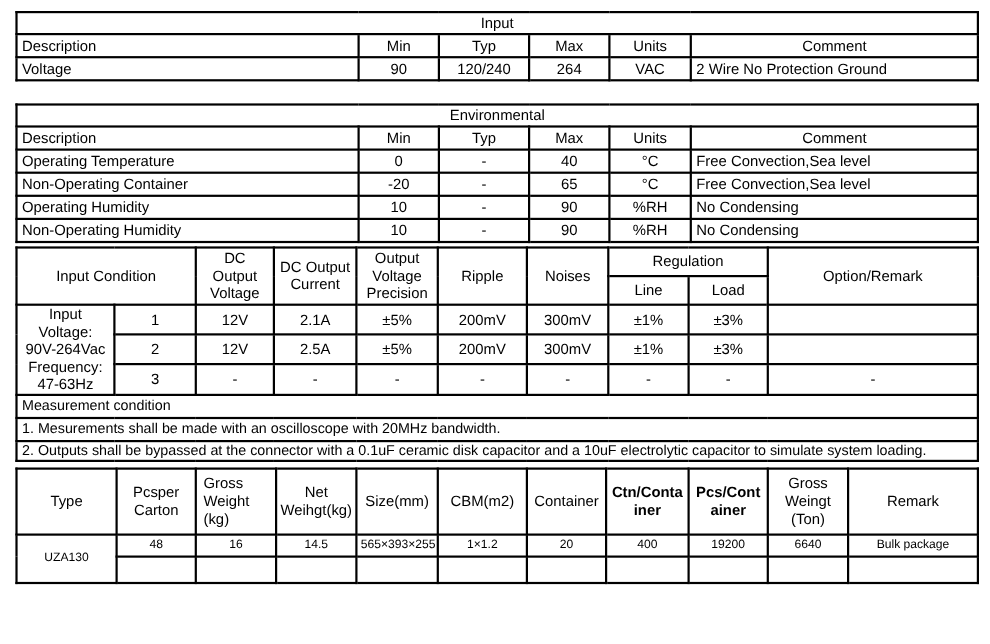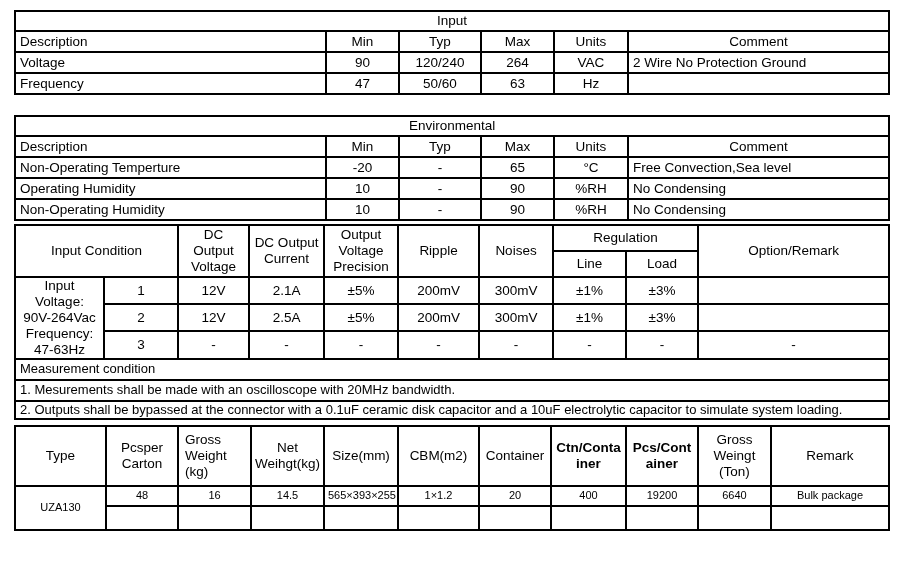--- a/index.html
+++ b/index.html
@@ -67,28 +67,20 @@
       <td>Comment</td>
     </tr>
     <tr class="rh21">
       <td class="left">Voltage</td>
       <td>90</td>
       <td>120/240</td>
       <td>264</td>
       <td>VAC</td>
       <td class="left nowrap">2 Wire No Protection Ground</td>
     </tr>
-    <tr class="rh21">
-      <td class="left">Frequency</td>
-      <td>47</td>
-      <td>50/60</td>
-      <td>63</td>
-      <td>Hz</td>
-      <td class="left"></td>
-    </tr>
   </tbody>
     </table>
 
   <table class="tbl-env">
     <colgroup>
       <col style="width:311px">
         <col style="width:73px">
         <col style="width:82px">
       <col style="width:73px">
         <col style="width:74px">
@@ -100,21 +92,29 @@
     </tr>
     <tr class="rh21">
       <td class="left">Description</td>
       <td>Min</td>
       <td>Typ</td>
       <td>Max</td>
       <td>Units</td>
       <td>Comment</td>
     </tr>
     <tr class="rh21">
-      <td class="left">Non-Operating Temperture</td>
+      <td class="left">Operating Temperature</td>
+      <td>0</td>
+      <td>-</td>
+      <td>40</td>
+      <td>°C</td>
+      <td class="left nowrap">Free Convection,Sea level</td>
+    </tr>
+    <tr class="rh21">
+      <td class="left">Non-Operating Container</td>
       <td>-20</td>
       <td>-</td>
       <td>65</td>
       <td>°C</td>
       <td class="left nowrap">Free Convection,Sea level</td>
     </tr>
     <tr class="rh21">
       <td class="left">Operating Humidity</td>
       <td>10</td>
       <td>-</td>

